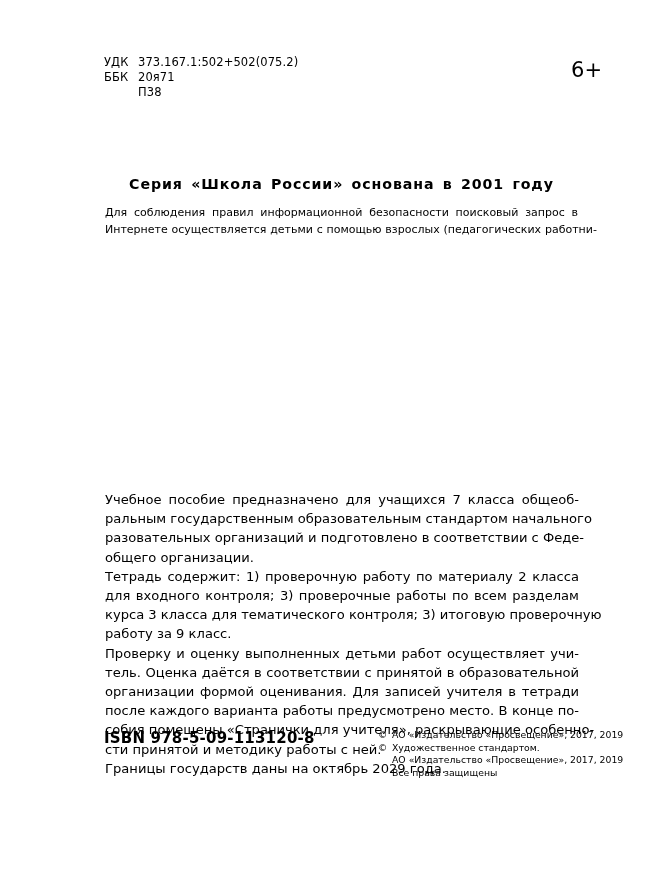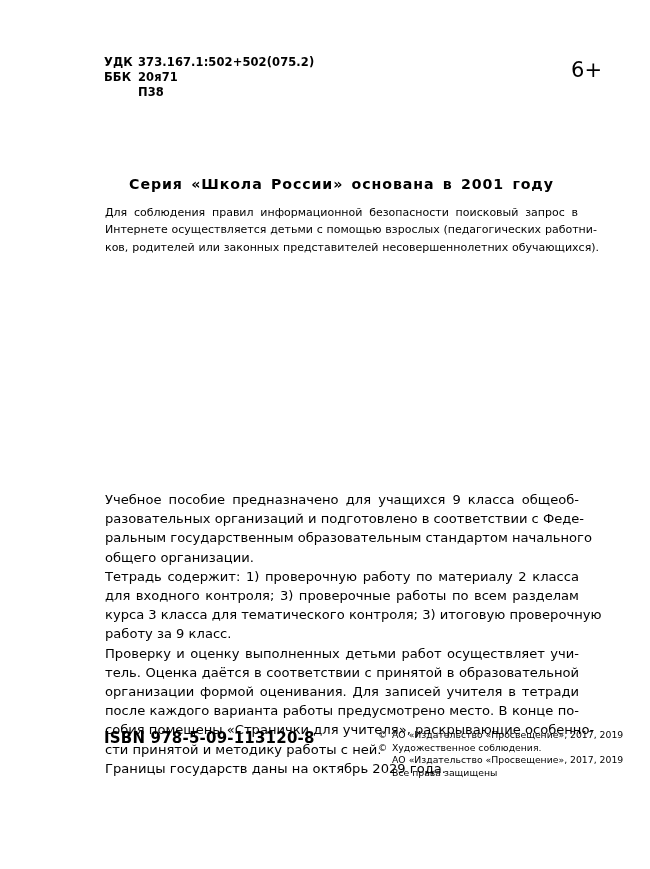--- a/index.html
+++ b/index.html
@@ -25,21 +25,20 @@
     position: absolute;
     left: 104px;
     top: 55px;
     font-size: 11.5px;
     line-height: 15px;
     letter-spacing: 0.1px;
     white-space: nowrap;
   }
   .code-row {
     display: block;
-    font-weight: bold;
   }
   .code-label {
     display: inline-block;
     width: 34px;
   }
   .code-val {
     display: inline-block;
   }
   .code-row.indent .code-label {
     visibility: hidden;
@@ -163,29 +162,28 @@
     </span>
   </div>
 
   <div class="age-mark">6+</div>
 
   <div class="series-heading">Серия «Школа России» основана в 2001 году</div>
 
   <div class="safety-note">
     <span class="ln first">Для соблюдения правил информационной безопасности поисковый запрос в</span>
     <span class="ln">Интернете осуществляется детьми с помощью взрослых (педагогических работни-</span>
-    <span class="ln">ков, родителей или законных представителей несовершеннолетних обучающихся).</span>
   </div>
 
   <div class="annotation">
 
     <p>
-      <span class="ln">Учебное пособие предназначено для учащихся 9 класса общеоб-</span>
+      <span class="ln">Учебное пособие предназначено для учащихся 7 класса общеоб-</span>
+      <span class="ln">ральным государственным образовательным стандартом начального</span>
       <span class="ln">разовательных организаций и подготовлено в соответствии с Феде-</span>
-      <span class="ln">ральным государственным образовательным стандартом начального</span>
       <span class="ln last">общего организации.</span>
     </p>
 
     <p>
       <span class="ln">Тетрадь содержит: 1) проверочную работу по материалу 2 класса</span>
       <span class="ln">для входного контроля; 3) проверочные работы по всем разделам</span>
       <span class="ln">курса 3 класса для тематического контроля; 3) итоговую проверочную</span>
       <span class="ln last">работу за 9 класс.</span>
     </p>
 
@@ -206,21 +204,21 @@
 
   <div class="isbn">ISBN  978-5-09-113120-8</div>
 
   <div class="copyright">
     <span class="copy-line">
       <span class="copy-sym">©</span>
       <span>АО «Издательство «Просвещение», 2017, 2019</span>
     </span>
     <span class="copy-line">
       <span class="copy-sym">©</span>
-      <span>Художественное соблюдения.</span>
+      <span>Художественное стандартом.</span>
     </span>
     <span class="copy-line">
       <span class="copy-sym"></span>
       <span>АО «Издательство «Просвещение», 2017, 2019</span>
     </span>
     <span class="copy-line">
       <span class="copy-sym"></span>
       <span>Все права защищены</span>
     </span>
   </div>

